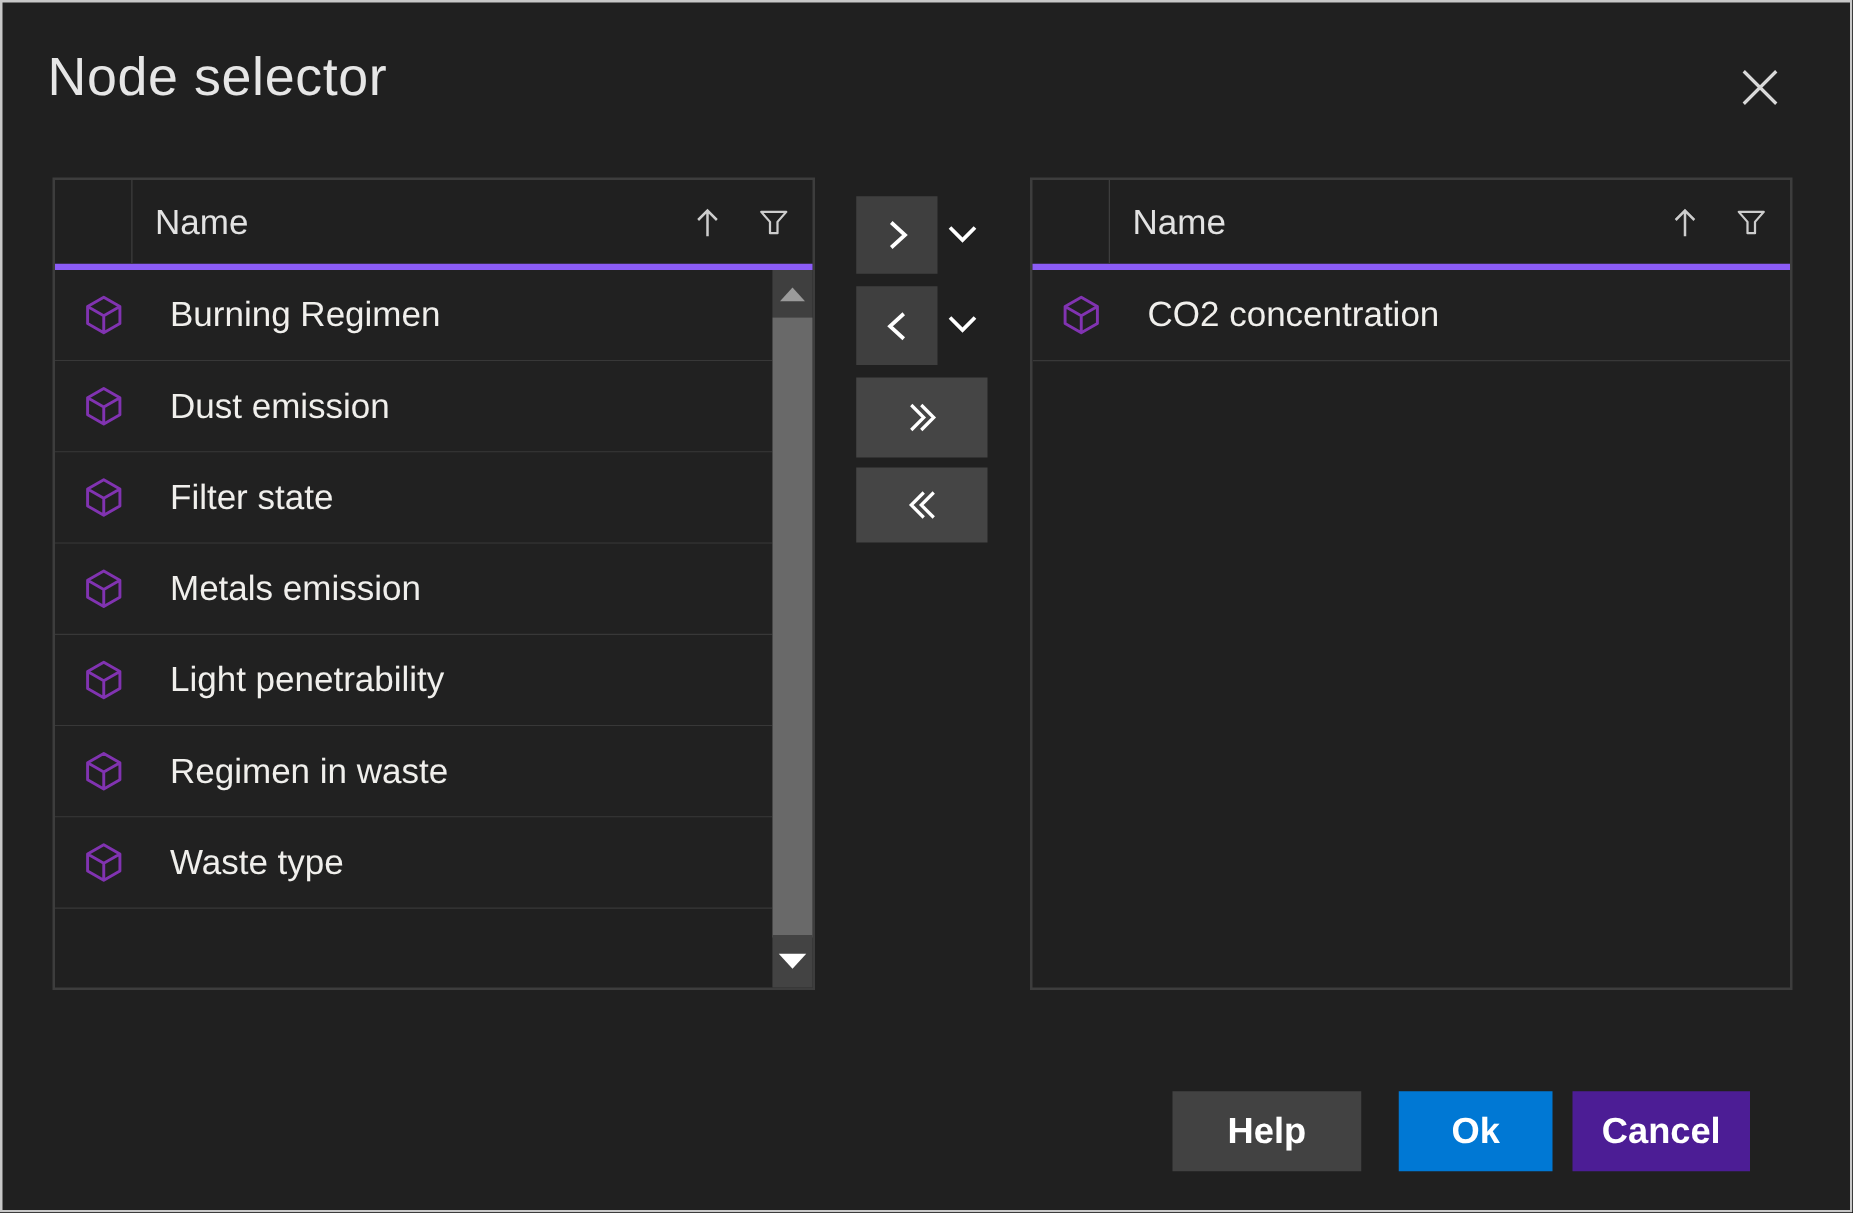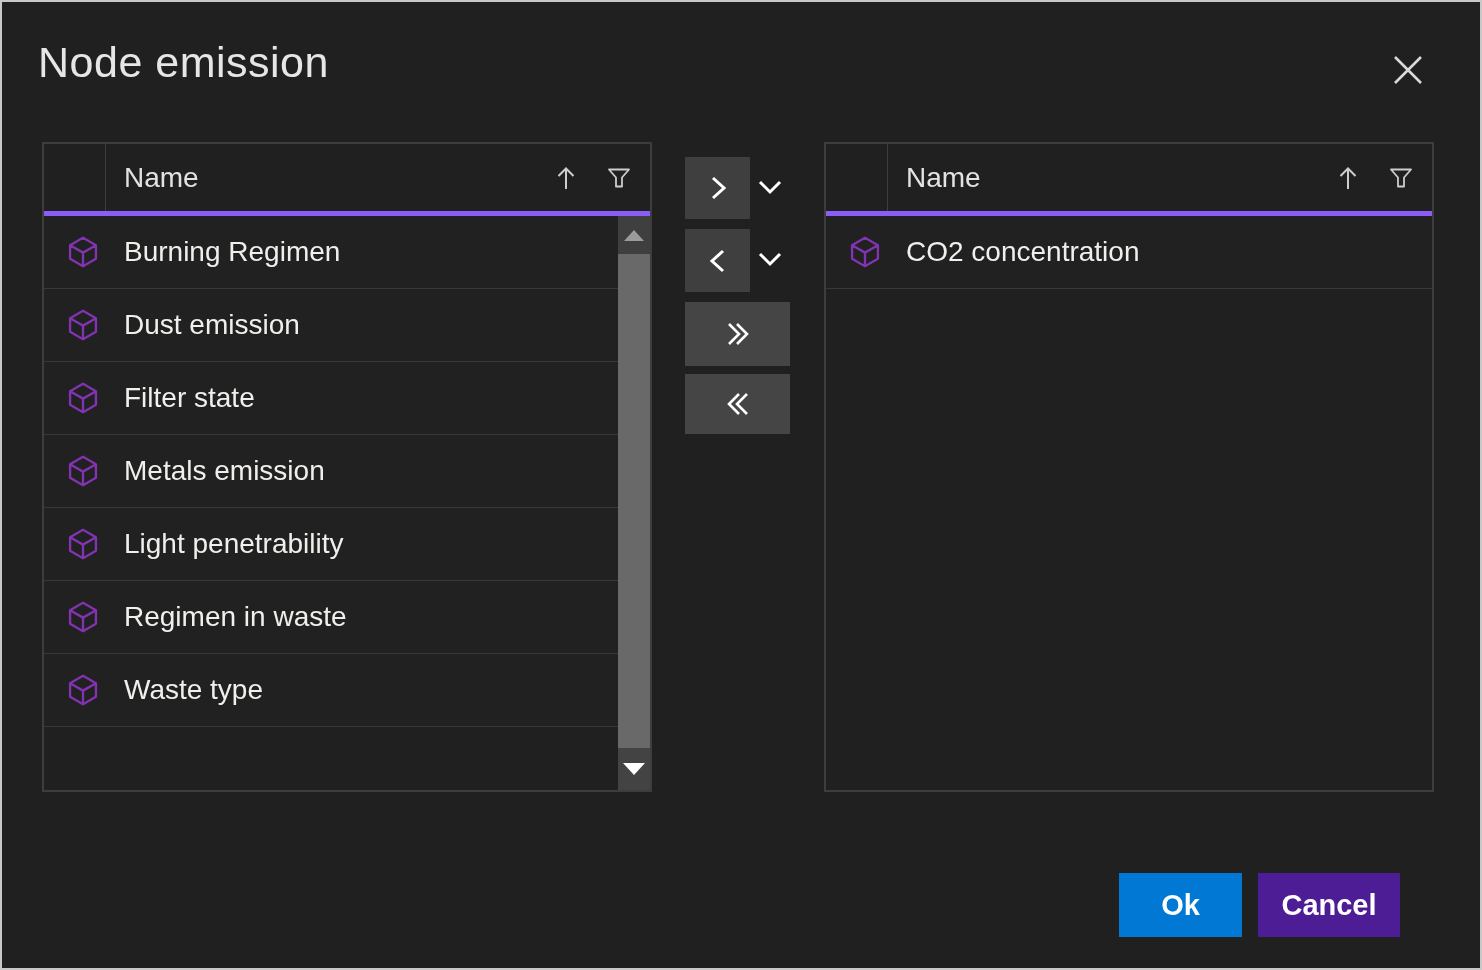--- a/index.html
+++ b/index.html
@@ -24,21 +24,21 @@
   .panel-header { position:absolute; top:0; left:0; right:0; height:72px; border-bottom:5px solid #8b5cf6; display:flex; align-items:stretch; }
   .hdr-icon-cell { width:62px; border-right:1px solid #3d3d3d; }
   .hdr-name-cell { flex:1; display:flex; align-items:center; padding-left:18px; font-size:28px; color:#e2e2e2; }
   .hdr-tools { display:flex; align-items:center; gap:28px; padding-right:18px; }
   .hdr-tools svg { display:block; cursor:pointer; }
 
   .rows-viewport { position:absolute; top:72px; left:0; bottom:0; overflow:hidden; }
   .panel.left  .rows-viewport { right:32px; }
   .panel.right .rows-viewport { right:0; }
 
-  .row { height:73px; display:flex; align-items:center; padding-left:24px; gap:26px;
+  .row { height:73px; display:flex; align-items:center; padding-left:24px; gap:38px;
          border-bottom:1px solid #383838; background:#212121; cursor:pointer; }
   .row-label { font-size:28px; color:#f0efec; }
   .cube { flex:0 0 auto; display:block; }
 
   
   .scrollbar { position:absolute; top:72px; right:0; bottom:0; width:32px; background:#2e2e2e; }
   .sb-btn { position:absolute; left:0; right:0; display:flex; align-items:center; justify-content:center; cursor:pointer; }
   .sb-btn.up   { top:0; height:38px; background:#3f3f3f; }
   .sb-btn.down { bottom:0; height:42px; background:#434343; }
   .sb-thumb { position:absolute; left:0; right:0; top:38px; height:496px; background:#696969; cursor:grab; }
@@ -62,21 +62,21 @@
                 display:flex; align-items:center; justify-content:center; cursor:pointer; }
   .btn-help   { left:936px;  width:151px; background:#424242; }
   .btn-ok     { left:1117px; width:123px; background:#0078d4; }
   .btn-cancel { left:1256px; width:142px; background:#4c1d95; }
 </style>
 </head>
 <body>
 
 <div class="dialog">
 
-  <div class="title">Node emission</div>
+  <div class="title">Node selector</div>
 
   <button class="close-btn">
     <svg width="32" height="32" viewBox="0 0 32 32">
       <path d="M3 3 L29 29 M29 3 L3 29" stroke="#d9d9d9" stroke-width="2.6" fill="none"></path>
     </svg>
   </button>
 
   <div class="panel left">
     <div class="panel-header">
       <div class="hdr-icon-cell"></div>
@@ -200,16 +200,17 @@
     <div class="rows-viewport">
       <div class="row">
         <svg class="cube" width="30" height="32" viewBox="0 0 24 26">
           <path d="M12 1.5 L22.5 7.5 V18.5 L12 24.5 L1.5 18.5 V7.5 Z M1.5 7.5 L12 13.5 L22.5 7.5 M12 13.5 V24.5" fill="none" stroke="#8133b1" stroke-width="1.9" stroke-linejoin="round"></path>
         </svg>
         <span class="row-label">CO2 concentration</span>
       </div>
     </div>
   </div>
 
+  <button class="footer-btn btn-help">Help</button>
   <button class="footer-btn btn-ok">Ok</button>
   <button class="footer-btn btn-cancel">Cancel</button>
 
 </div>
 
 </body></html>

